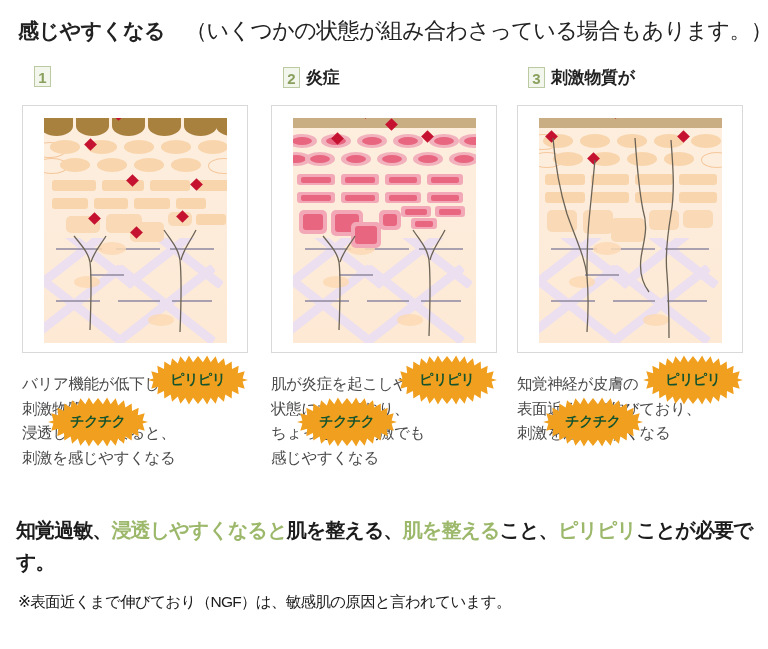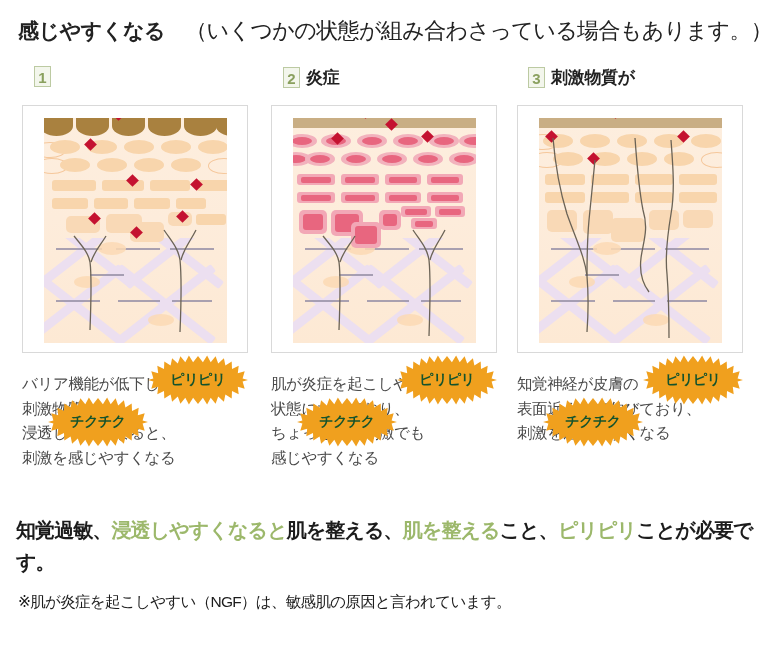--- a/index.html
+++ b/index.html
@@ -580,13 +580,13 @@
 ちょっとした刺激でも
 感じやすくなる</div>
 <div class="caption c3">知覚神経が皮膚の
 表面近くまで伸びており、
 刺激を感じやすくなる</div>
 
 <div class="summary">
   <span>知覚過敏、</span><span class="hl">浸透しやすくなると</span><span>肌を整える、</span><span class="hl">肌を整える</span><span>こと、</span><span class="hl">ピリピリ</span><span>ことが必要です。</span>
 </div>
 
-<div class="footnote">※肌が炎症を起こしやすい（NGF）は、敏感肌の原因と言われています。</div>
+<div class="footnote">※表面近くまで伸びており（NGF）は、敏感肌の原因と言われています。</div>
 
 </body></html>

